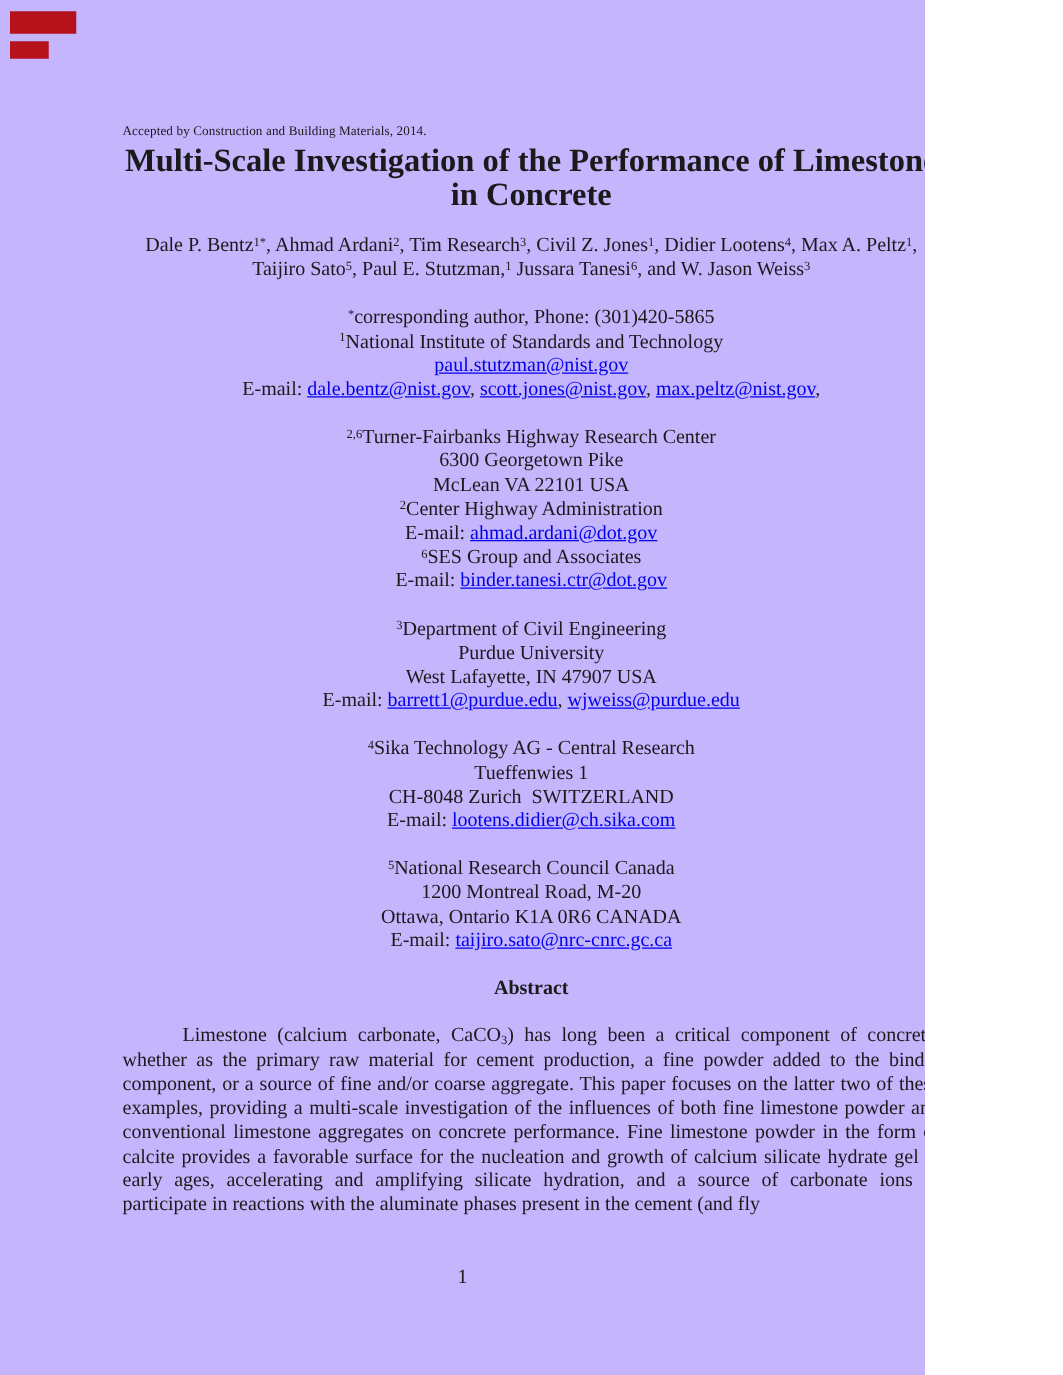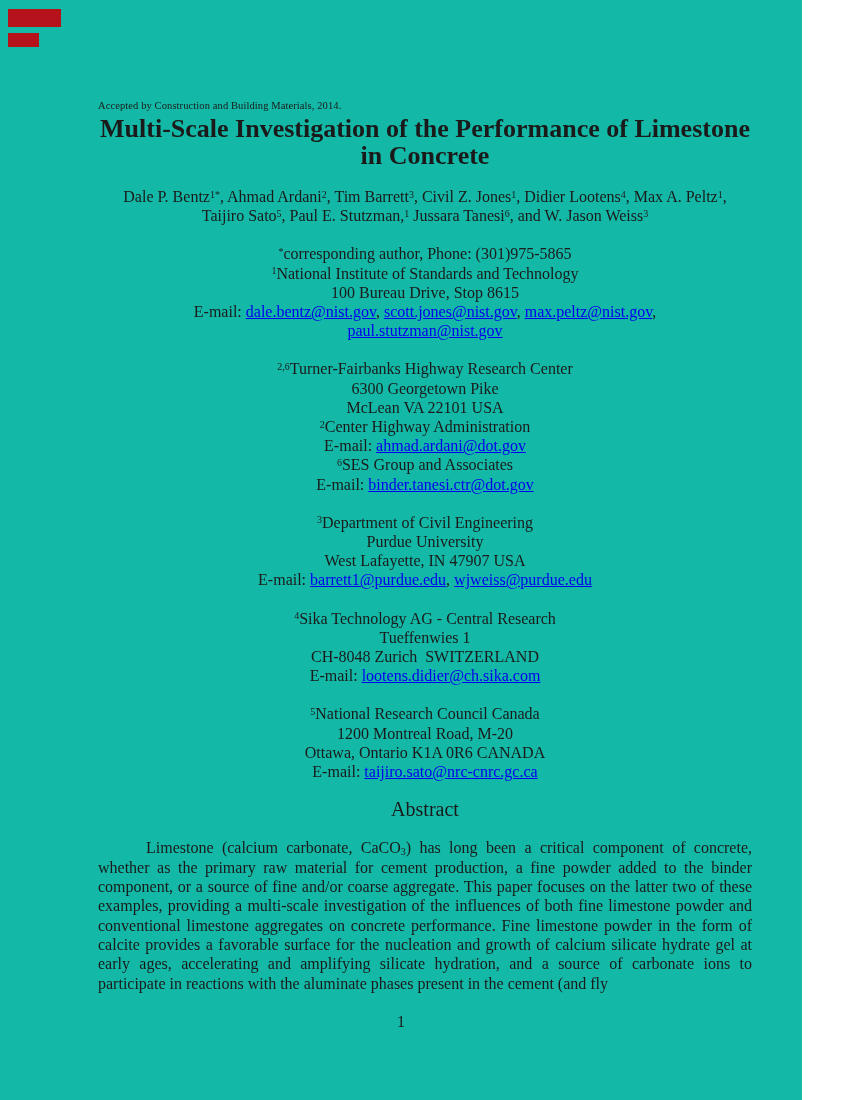--- a/index.html
+++ b/index.html
@@ -1,20 +1,20 @@
 <!DOCTYPE html>
 <html><head>
 <meta charset="utf-8">
 <style>
   html, body { margin: 0; padding: 0; background: #ffffff; }
   .page {
     position: relative;
-    width: 802px;
+    width: 740px;
     height: 1100px;
-    background: #14b8a6;
+    background: #c4b5fd;
     font-family: "Liberation Serif", "DejaVu Serif", serif;
     color: #1a1a1a;
     overflow: hidden;
   }
   .redaction-box { position: absolute; background: #b5121c; }
   .box1 { left: 8px;  top: 9px;  width: 53px; height: 18px; }
   .box2 { left: 8px;  top: 33px; width: 31px; height: 14px; }
 
   .content {
     position: absolute;
@@ -54,22 +54,22 @@
     font-size: 10px;
     line-height: 0;
     vertical-align: baseline;
     position: relative;
     top: 2px;
   }
   .lnk { color: #0000ee; text-decoration: underline; cursor: pointer; }
   .abstract-heading {
     margin-top: 19px;
     text-align: center;
-    font-size: 20px;
-    font-weight: 400;
+    font-size: 16px;
+    font-weight: 700;
     line-height: 19.2px;
   }
   .abstract-text {
     margin: 19px 0 0 0;
     font-size: 16px;
     line-height: 19.3px;
     text-align: justify;
     text-indent: 48px;
     font-family: Liberation Serif, serif;
   }
@@ -88,30 +88,29 @@
 
 <div class="page">
   <div class="redaction-box box1"></div>
   <div class="redaction-box box2"></div>
 
   <div class="content">
     <div class="note">Accepted by Construction and Building Materials, 2014.</div>
     <h1 class="title">Multi-Scale Investigation of the Performance of Limestone in Concrete</h1>
 
     <div class="authors">
-        <div class="doc-line"><span>Dale P. Bentz</span><sup>1*</sup><span>, Ahmad Ardani</span><sup>2</sup><span>, Tim Barrett</span><sup>3</sup><span>, Civil Z. Jones</span><sup>1</sup><span>, Didier Lootens</span><sup>4</sup><span>, Max A. Peltz</span><sup>1</sup><span>,</span></div>
+        <div class="doc-line"><span>Dale P. Bentz</span><sup>1*</sup><span>, Ahmad Ardani</span><sup>2</sup><span>, Tim Research</span><sup>3</sup><span>, Civil Z. Jones</span><sup>1</sup><span>, Didier Lootens</span><sup>4</sup><span>, Max A. Peltz</span><sup>1</sup><span>,</span></div>
         <div class="doc-line"><span>Taijiro Sato</span><sup>5</sup><span>, Paul E. Stutzman,</span><sup>1</sup><span> Jussara Tanesi</span><sup>6</sup><span>, and W. Jason Weiss</span><sup>3</sup></div>
       </div>
 
     <div class="aff">
-        <div class="doc-line"><sup>*</sup><span>corresponding author, Phone: (301)975-5865</span></div>
+        <div class="doc-line"><sup>*</sup><span>corresponding author, Phone: (301)420-5865</span></div>
         <div class="doc-line"><sup>1</sup><span>National Institute of Standards and Technology</span></div>
-        <div class="doc-line"><span>100 Bureau Drive, Stop 8615</span></div>
+        <div class="doc-line"><a class="lnk" href="#">paul.stutzman@nist.gov</a></div>
         <div class="doc-line"><span>E-mail: </span><a class="lnk" href="#">dale.bentz@nist.gov</a><span>, </span><a class="lnk" href="#">scott.jones@nist.gov</a><span>, </span><a class="lnk" href="#">max.peltz@nist.gov</a><span>,</span></div>
-        <div class="doc-line"><a class="lnk" href="#">paul.stutzman@nist.gov</a></div>
       </div>
     <div class="aff">
         <div class="doc-line"><sup>2,6</sup><span>Turner-Fairbanks Highway Research Center</span></div>
         <div class="doc-line"><span>6300 Georgetown Pike</span></div>
         <div class="doc-line"><span>McLean VA 22101 USA</span></div>
         <div class="doc-line"><sup>2</sup><span>Center Highway Administration</span></div>
         <div class="doc-line"><span>E-mail: </span><a class="lnk" href="#">ahmad.ardani@dot.gov</a></div>
         <div class="doc-line"><sup>6</sup><span>SES Group and Associates</span></div>
         <div class="doc-line"><span>E-mail: </span><a class="lnk" href="#">binder.tanesi.ctr@dot.gov</a></div>
       </div>

